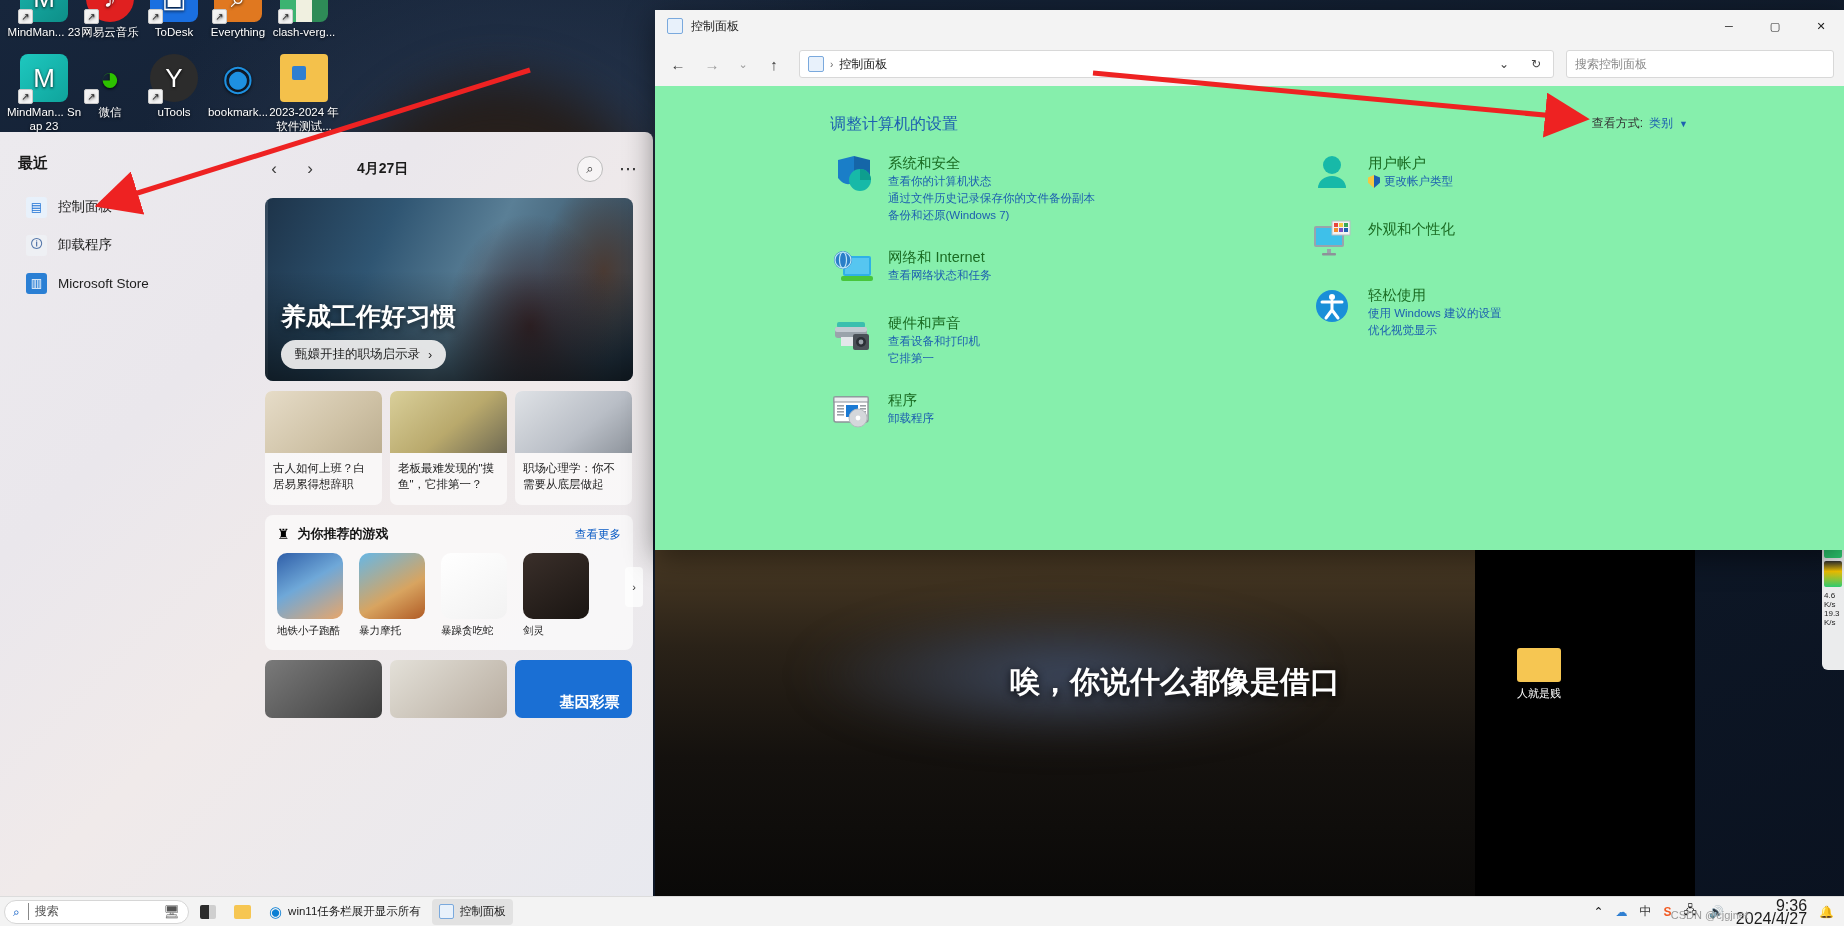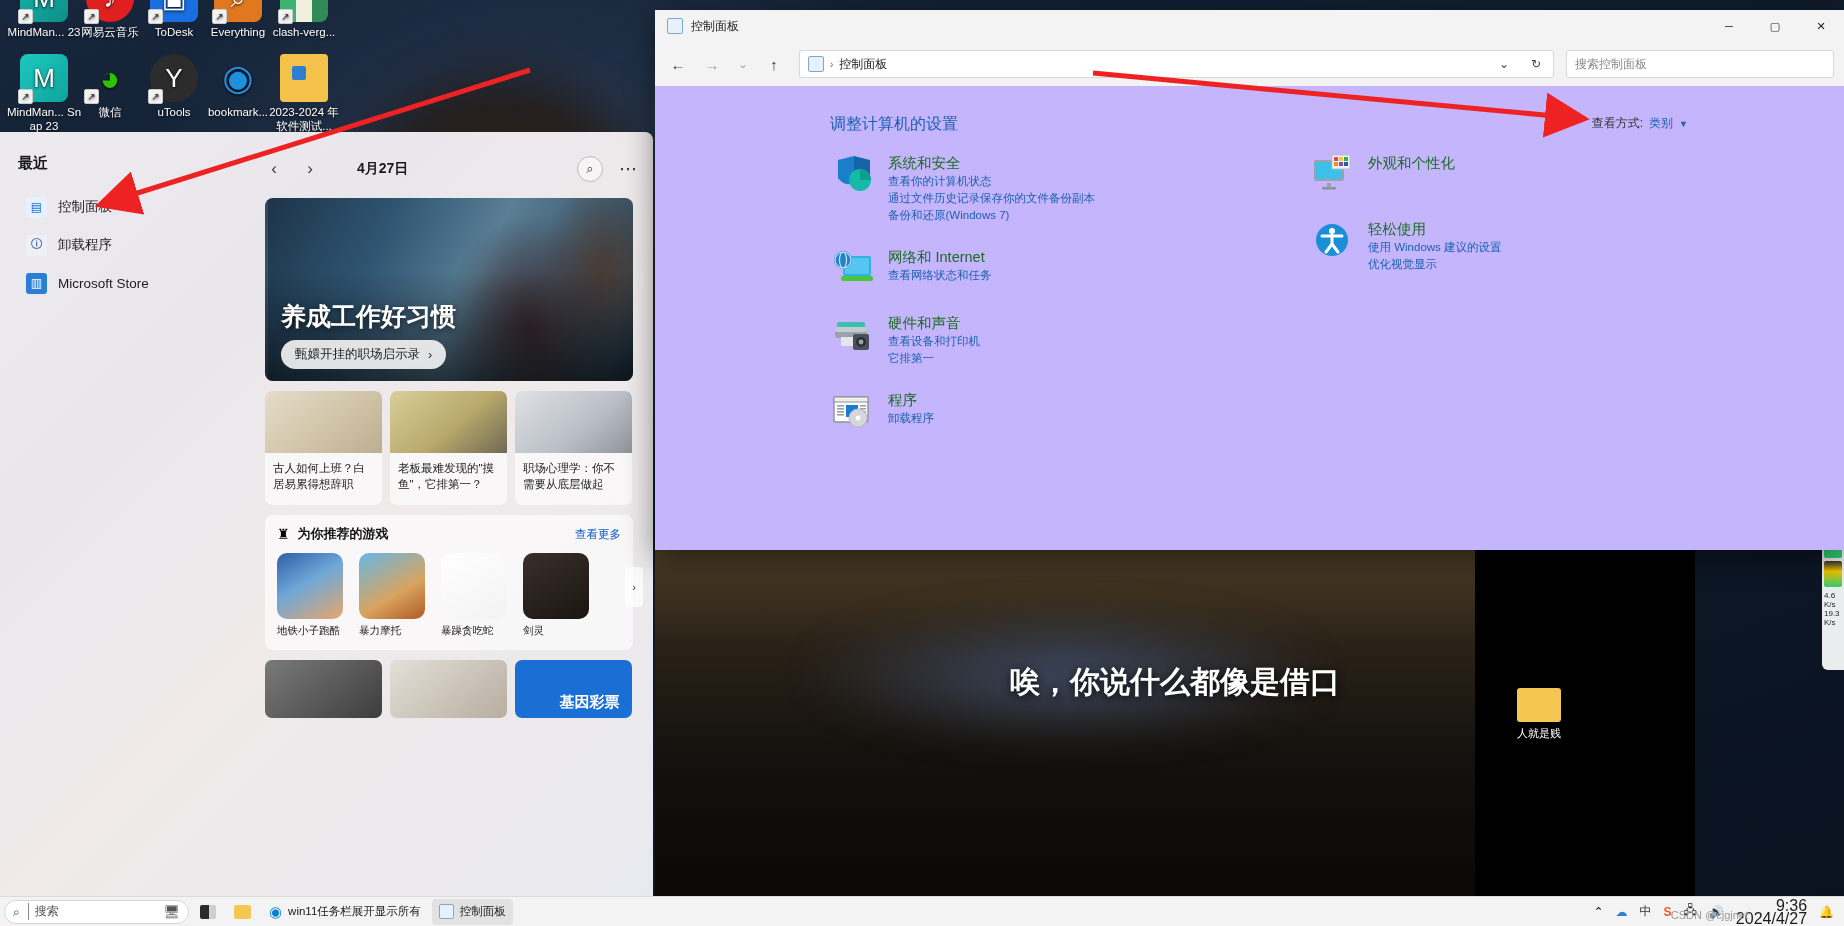--- a/index.html
+++ b/index.html
@@ -211,21 +211,21 @@
     width: 26px; height: 26px; display: flex; align-items: center; justify-content: center;
     font-size: 12px; color: #444; cursor: pointer;
   }
   .searchbox {
     width: 268px; height: 28px; margin-left: 8px;
     background: #fff; border: 1px solid #d8d8d8; border-radius: 3px;
     display: flex; align-items: center; padding: 0 8px;
     font-size: 12px; color: #8a8a8a;
   }
 
-  .cp-body { flex: 1 1 auto; background: #c4b5fd; position: relative; overflow: hidden; }
+  .cp-body { flex: 1 1 auto; background: #86efac; position: relative; overflow: hidden; }
   .cp-heading {
     position: absolute; left: 175px; top: 28px;
     font-size: 16px; color: #1d60b0;
   }
   .cp-viewby {
     position: absolute; right: 156px; top: 29px;
     font-size: 12px; color: #333; display: flex; align-items: center; gap: 6px;
   }
   .cp-viewby .val { color: #1d60b0; cursor: pointer; }
   .cp-viewby .caret { color: #1d60b0; font-size: 9px; }
@@ -264,21 +264,21 @@
     position: absolute; left: 0; right: 0; top: 112px;
     text-align: center; color: #fff; font-size: 30px; font-weight: bold;
     text-shadow: 0 2px 8px rgba(0,0,0,.9);
   }
   .video-right {
     position: absolute; left: 820px; top: 0; right: 0; bottom: 0;
     background: #000;
   }
   .desk-folder {
     position: absolute; left: 1508px; top: 648px; width: 62px; text-align: center;
-    color: #fff; font-size: 11px; text-shadow: 0 1px 3px #000; margin-top: 40px;
+    color: #fff; font-size: 11px; text-shadow: 0 1px 3px #000;
   }
   .net-widget {
     position: absolute; right: 0; top: 540px; width: 22px; height: 130px;
     background: rgba(255,255,255,.92);
     border-radius: 6px 0 0 6px;
     font-size: 8px; color: #222; padding: 4px 2px;
     overflow: hidden;
   }
 
   
@@ -617,20 +617,35 @@
             <div class="cp-cat-body">
               <div class="cp-cat-title">程序</div>
               <div class="cp-cat-link">卸载程序</div>
             </div>
           </div>
 
         </div>
 
         <div class="cp-col">
 
+          <div class="cp-cat">
+            <div class="cp-cat-icon">
+              <svg width="44" height="44" viewBox="0 0 44 44">
+                <circle cx="22" cy="13" r="9" fill="#17b9a8"></circle>
+                <path d="M8 36 A14 12 0 0 1 36 36 Z" fill="#17b9a8"></path>
+              </svg>
+            </div>
+            <div class="cp-cat-body">
+              <div class="cp-cat-title">用户帐户</div>
+              <div class="cp-cat-link">
+                <span style="display:inline-block;width:12px;height:13px;background:linear-gradient(90deg,#f5c842 0 50%,#1d60b0 50%);clip-path:polygon(50% 0,100% 20%,100% 60%,50% 100%,0 60%,0 20%);"></span>
+                <span>更改帐户类型</span>
+              </div>
+            </div>
+          </div>
 
           <div class="cp-cat">
             <div class="cp-cat-icon">
               <svg width="44" height="44" viewBox="0 0 44 44">
                 <rect x="4" y="8" width="30" height="21" rx="2" fill="#9aa3ab"></rect>
                 <rect x="6" y="10" width="26" height="17" fill="#3ec0ea"></rect>
                 <rect x="17" y="31" width="4" height="5" fill="#9aa3ab"></rect>
                 <rect x="12" y="35" width="14" height="2.5" rx="1" fill="#8d9299"></rect>
                 <rect x="22" y="3" width="18" height="14" fill="#f2f2f2" stroke="#b8bdc2"></rect>
                 <rect x="24" y="5" width="4" height="4" fill="#e8453c"></rect>

